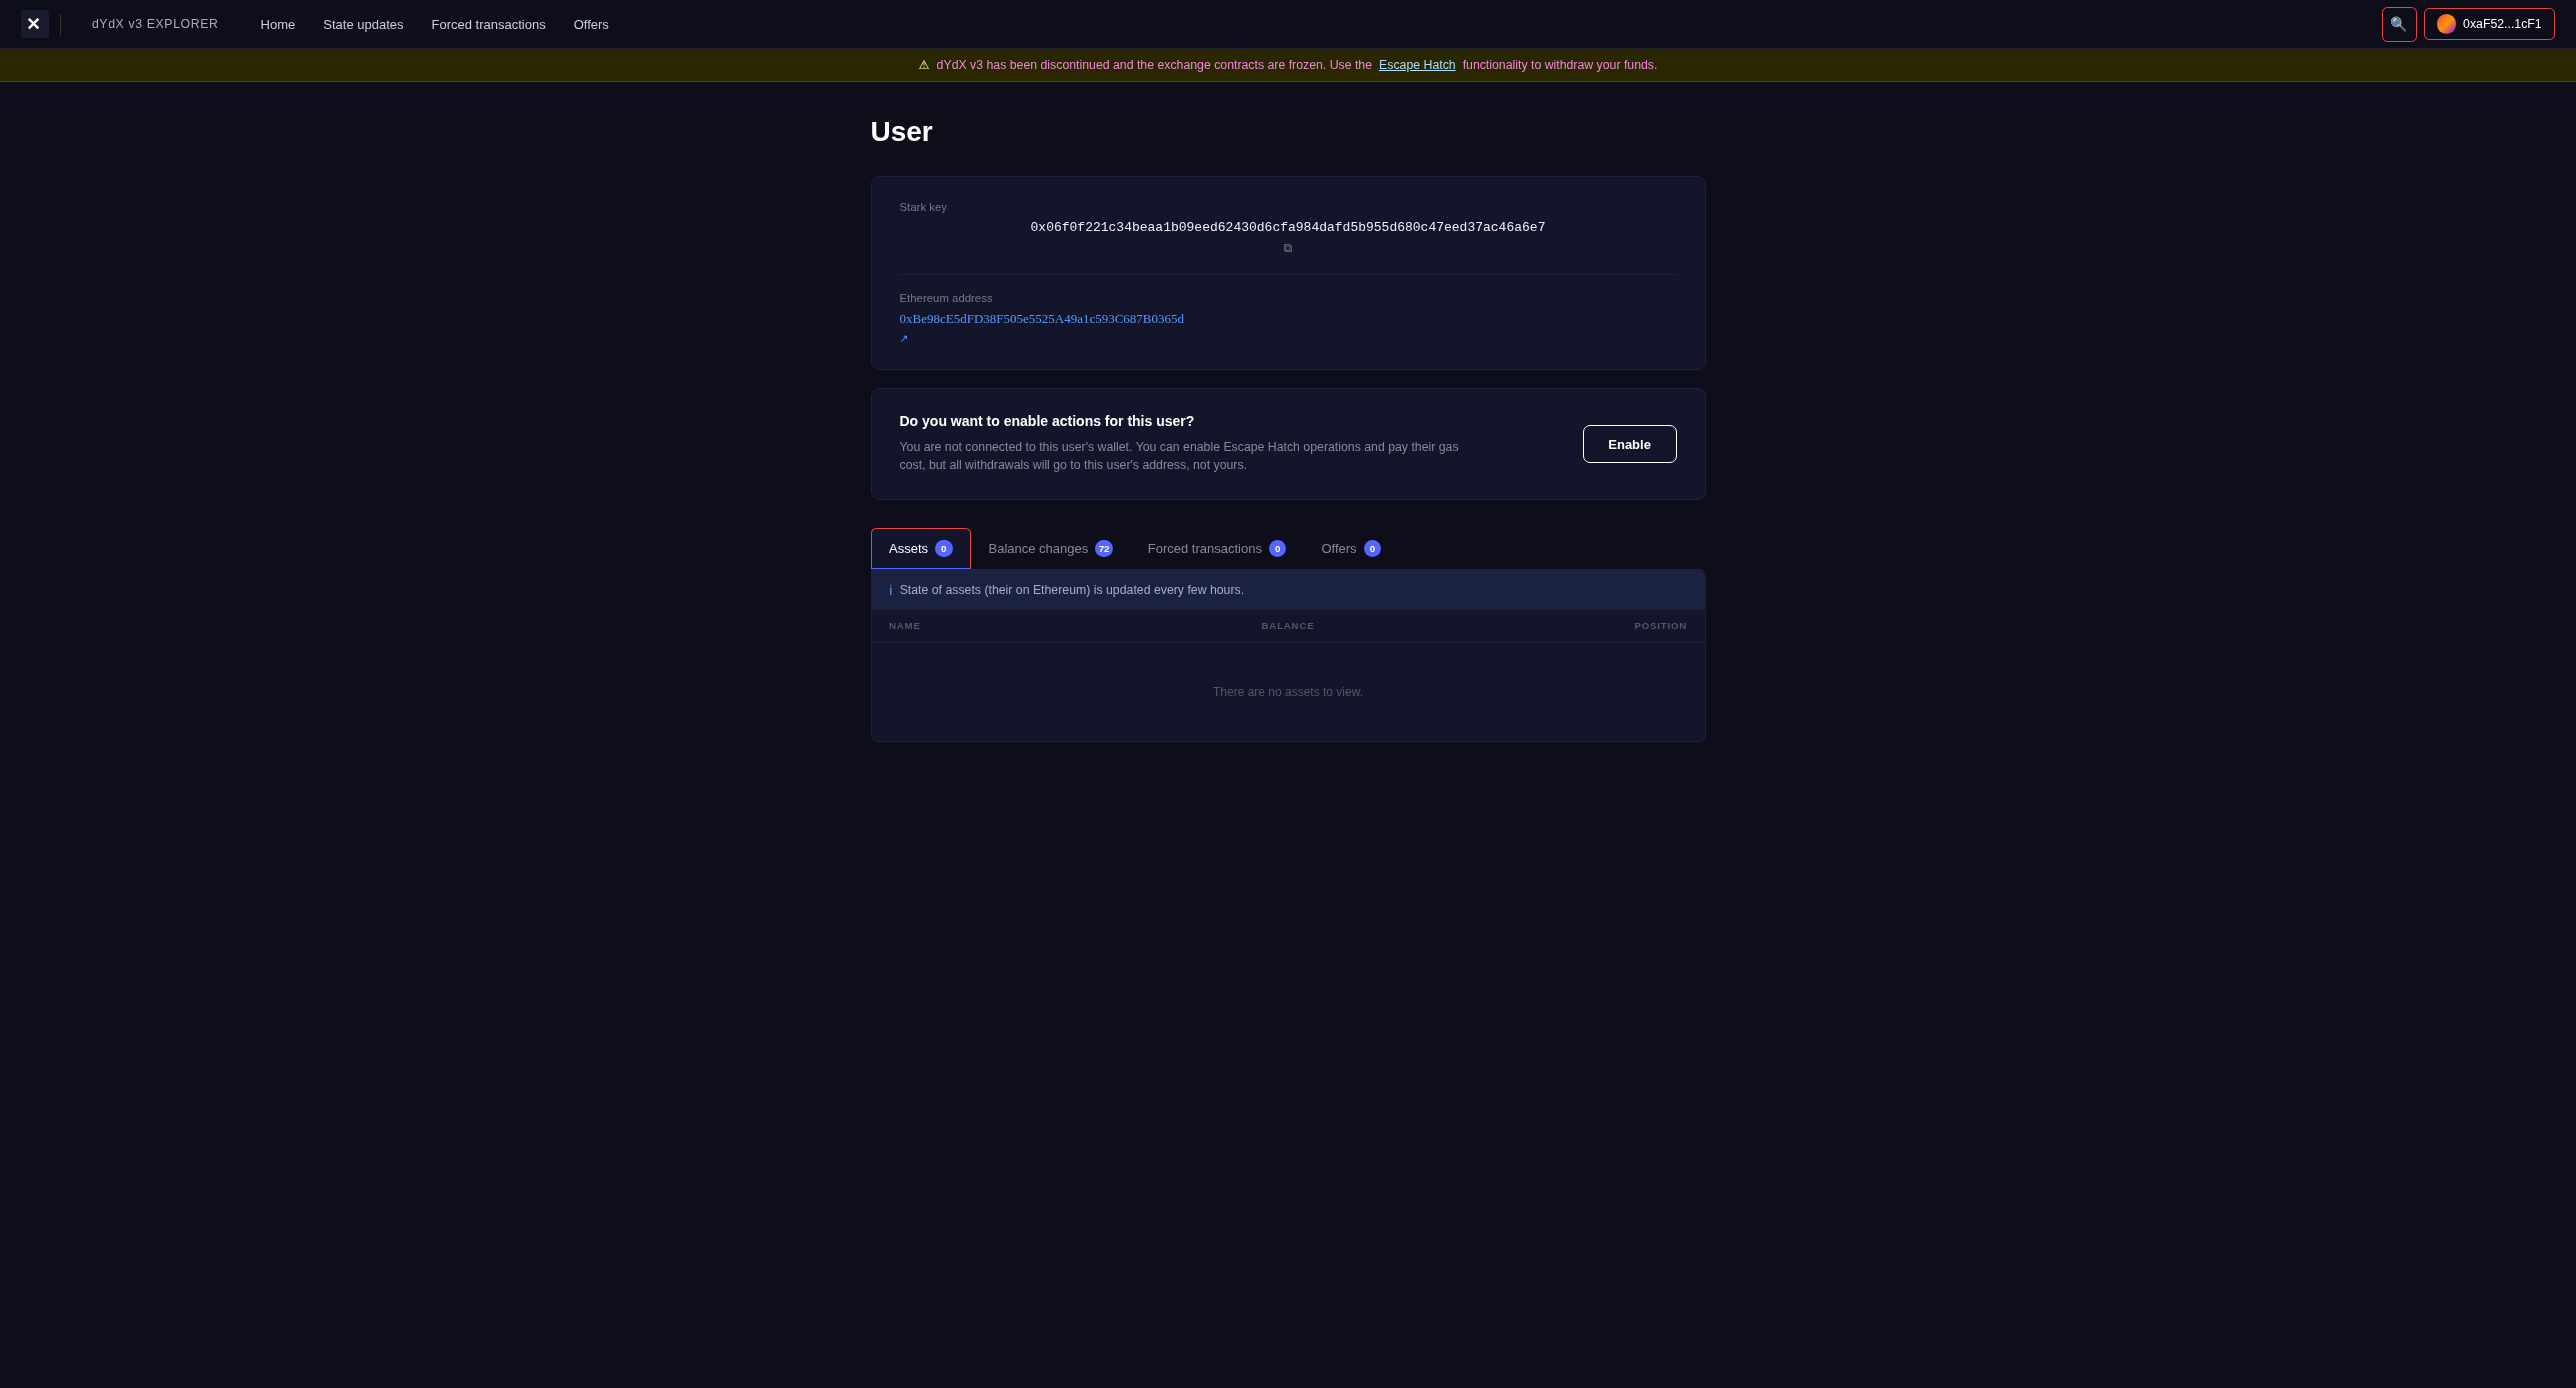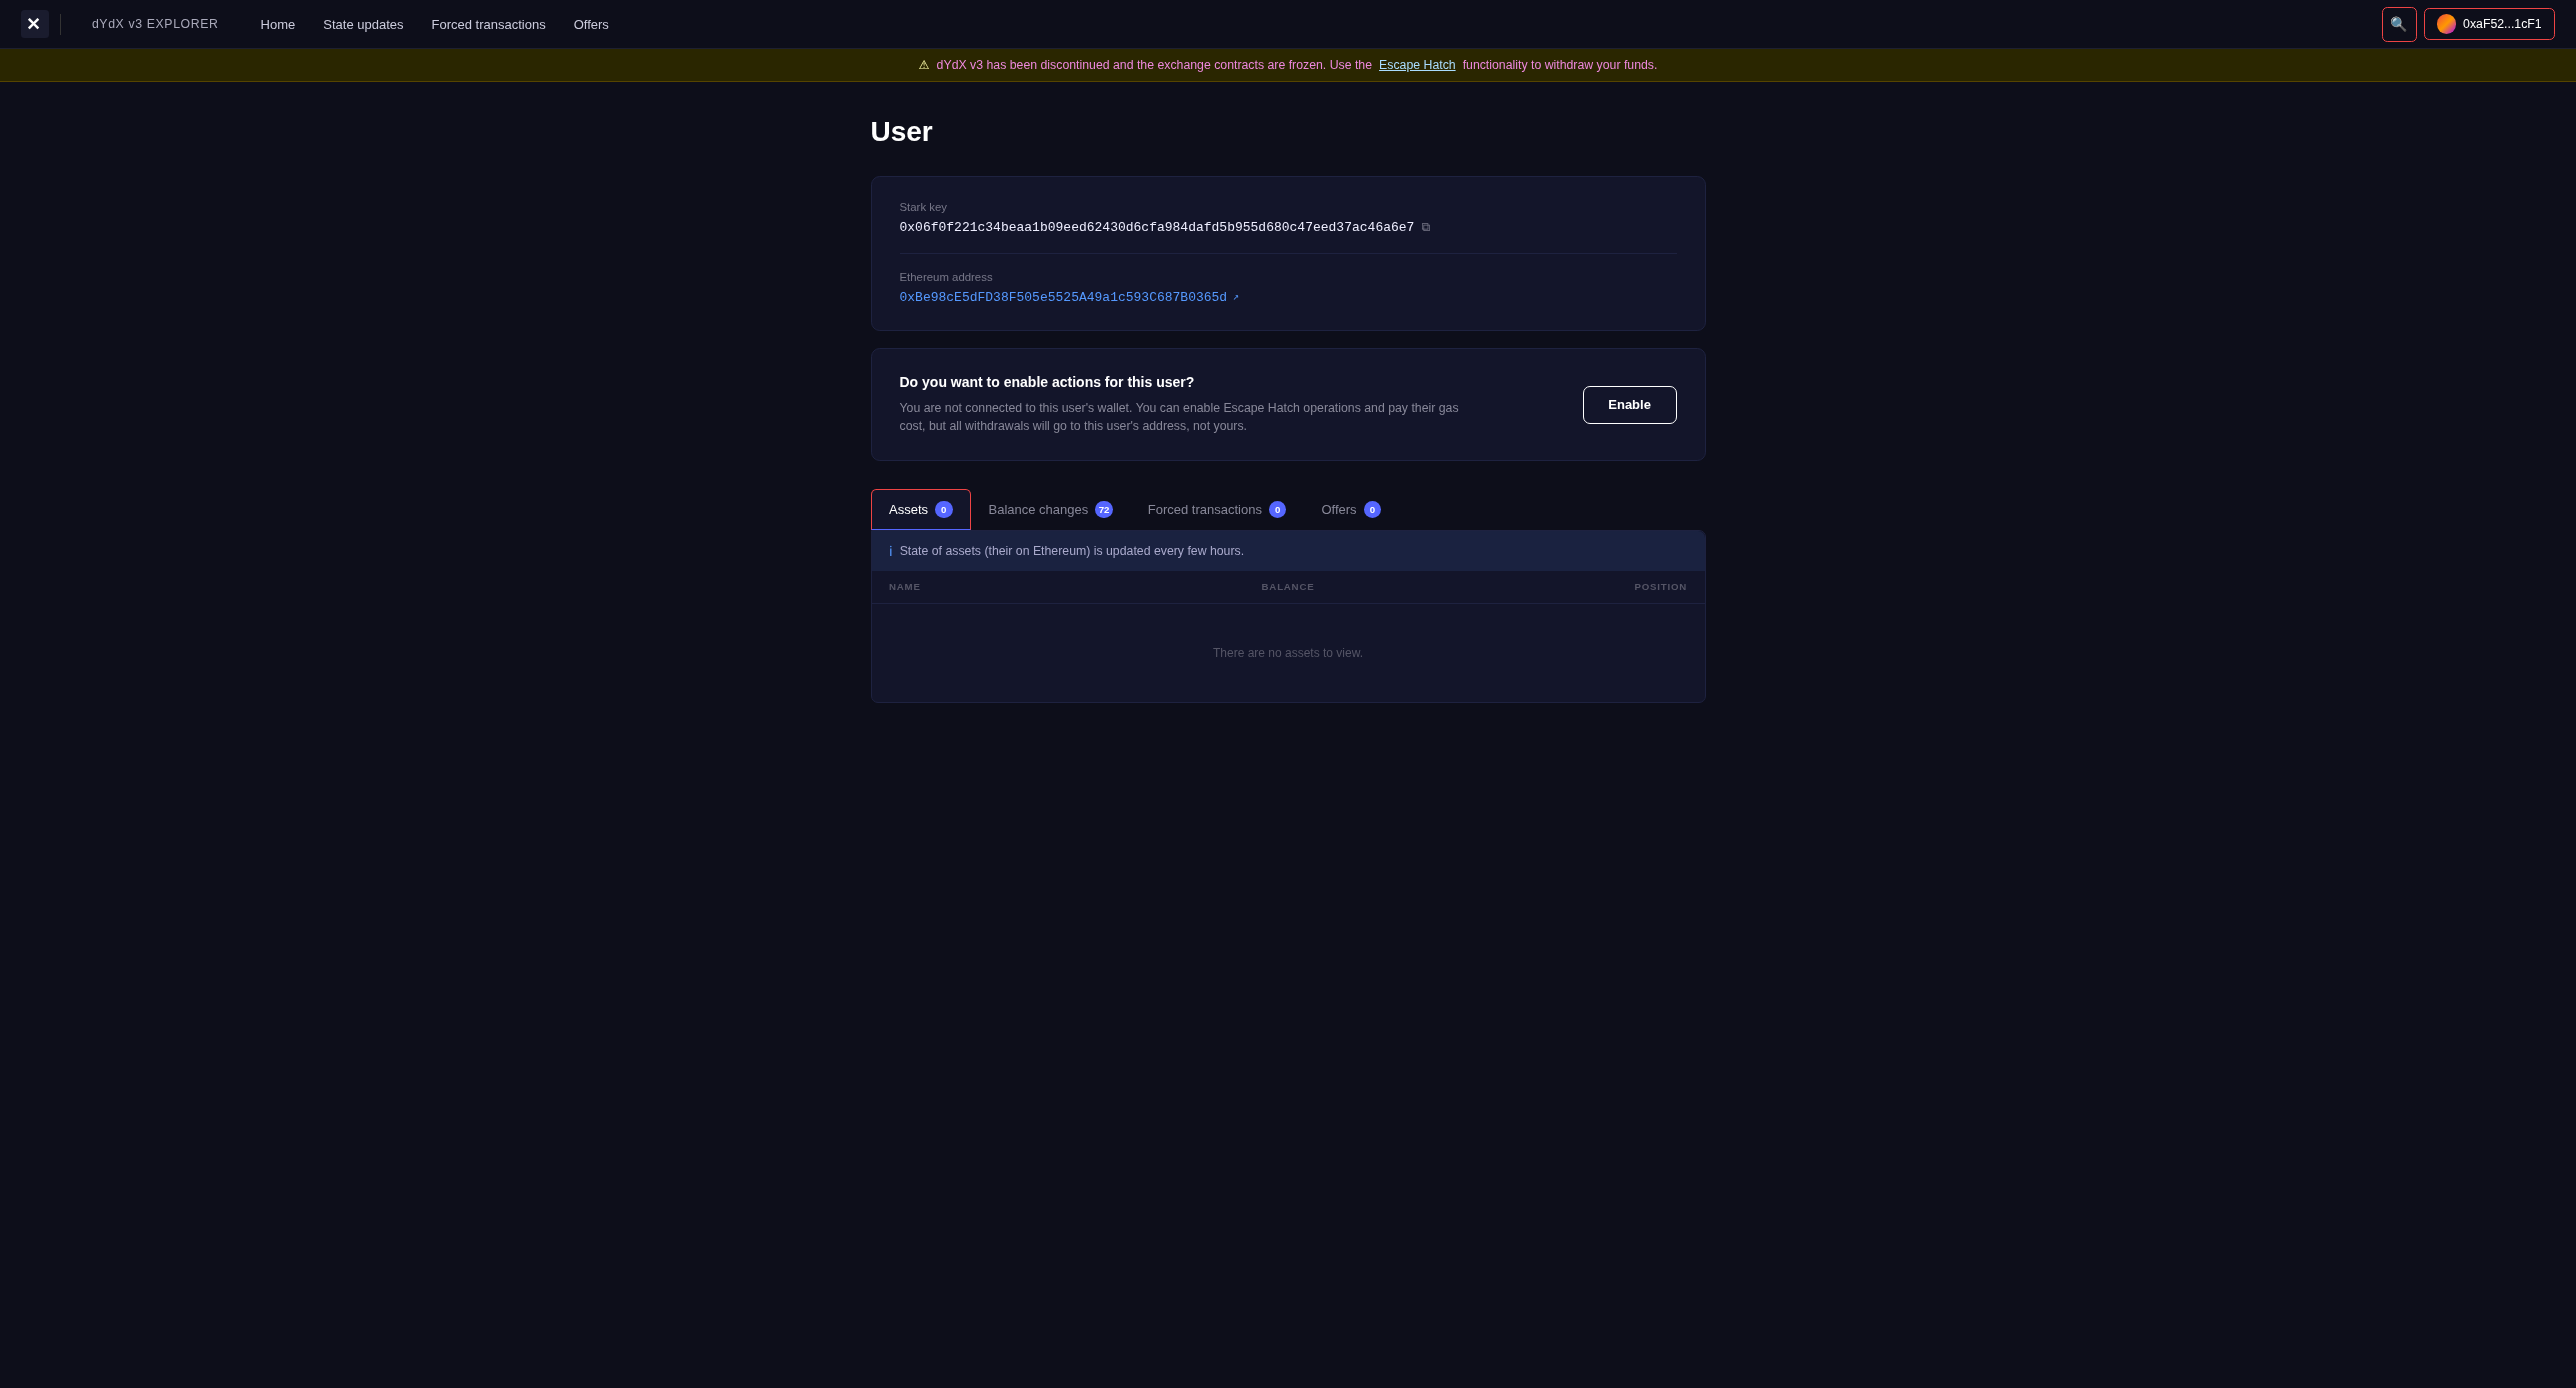--- a/index.html
+++ b/index.html
@@ -138,36 +138,38 @@
       margin-bottom: 7px;
     }
     .field-value {
       font-size: 13px;
       color: #eef;
       display: flex;
       align-items: center;
       gap: 7px;
       word-break: break-all;
       font-family: 'Courier New', monospace;
+      flex-direction: column;
     }
     .copy-icon {
       color: #778;
       cursor: pointer;
       font-size: 12.3px;
       flex-shrink: 0;
     }
     .field-divider { margin: 17.5px 0; border: none; border-top: 0.9px solid #1e2240; }
     .eth-link {
       color: #5599ff;
       text-decoration: none;
       font-size: 13px;
-      font-family: Liberation Mono, monospace;
+      font-family: Liberation Serif, serif;
       display: flex;
       align-items: flex-start;
       gap: 5.3px;
+      flex-direction: column;
     }
     .external-icon { font-size: 10.5px; }
 
     
     .enable-card {
       background: #13152a;
       border: 0.9px solid #1e2240;
       border-radius: 8.8px;
       padding: 24.6px 28px;
       margin-bottom: 28px;

